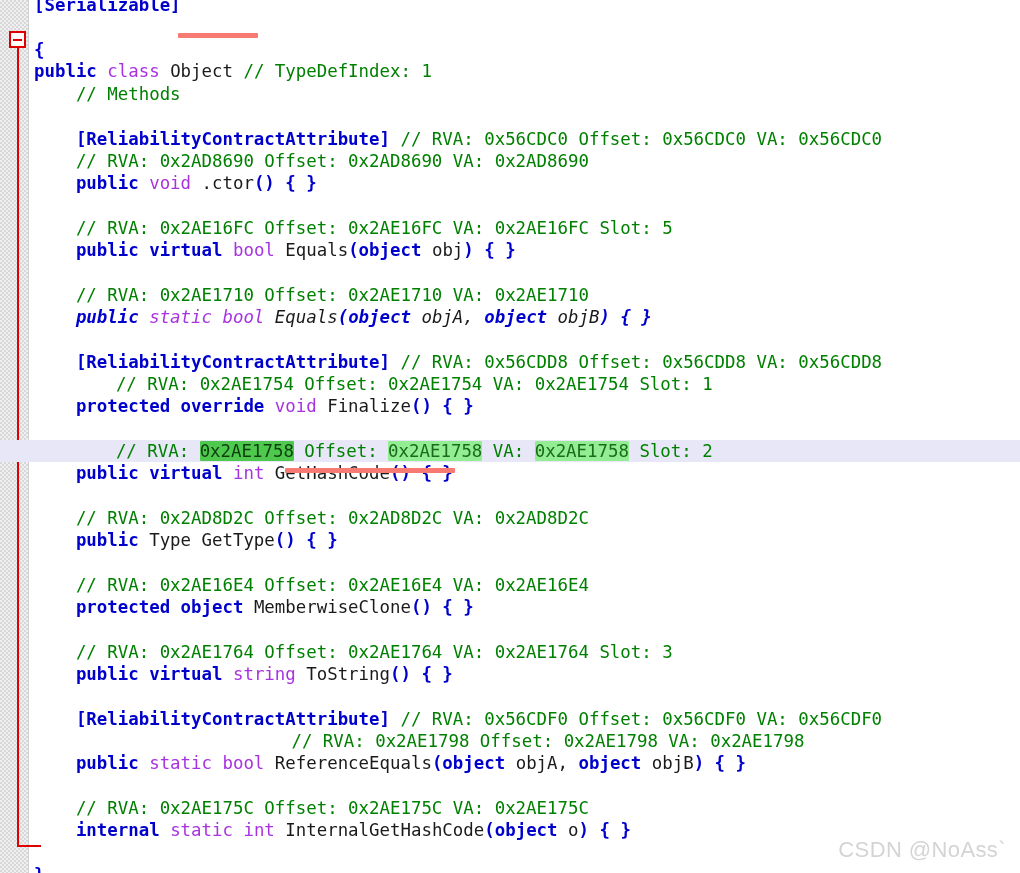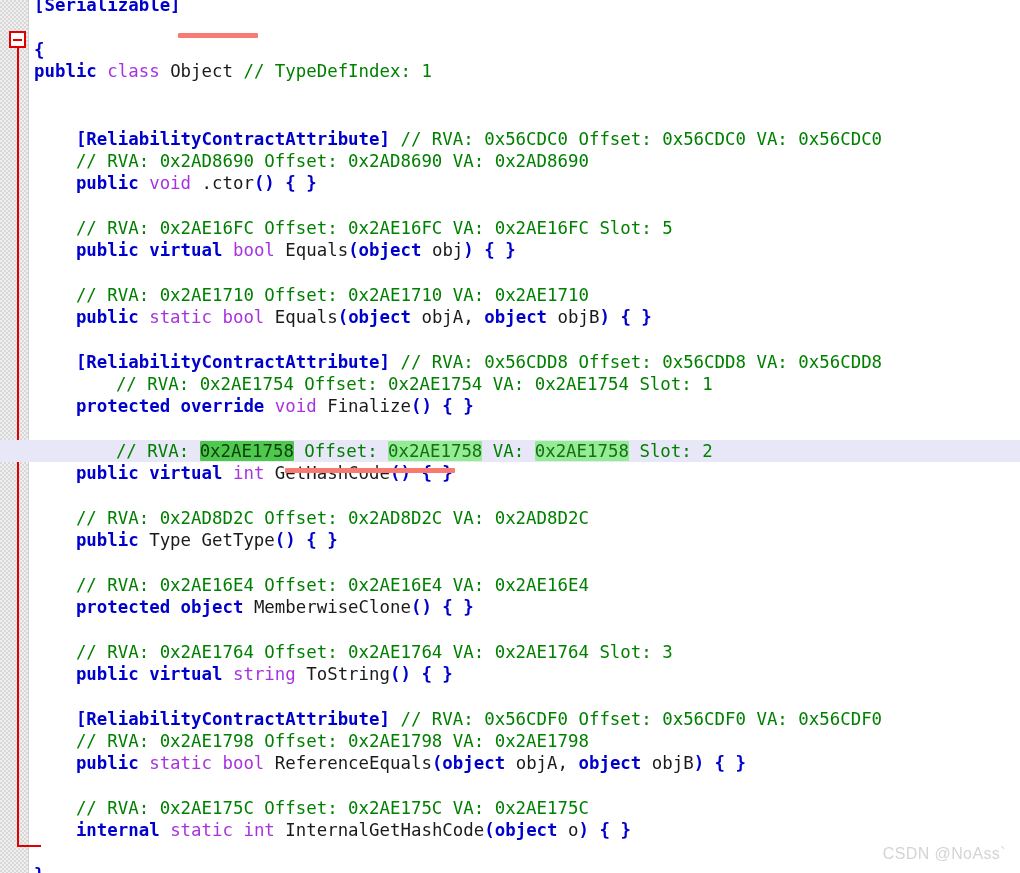--- a/index.html
+++ b/index.html
@@ -141,21 +141,21 @@
   }
   #ul-object     { left: 178px; top: 33px;  width: 80px; }
   #ul-gethash    { left: 285px; top: 468px; width: 170px; }
 
   
   #watermark {
     position: absolute;
     right: 14px;
     bottom: 10px;
     font-family: "Liberation Sans", sans-serif;
-    font-size: 16px;
+    font-size: 22px;
     color: #d4d4d4;
     letter-spacing: 0.4px;
     user-select: none;
   }
 </style>
 </head>
 <body>
 
 <div id="editor">
 
@@ -163,49 +163,50 @@
   <div id="gutter-edge"></div>
   <div id="fold-box"></div>
   <div id="fold-line"></div>
   <div id="fold-stub"></div>
 
   <div id="code">
       <div class="line" style="top: -6px;"><span class="txt"><span class="kw">[Serializable]</span></span></div>
       <div class="line" style="top: 16.3px; margin-top: 44px;"><span class="txt"><span class="kw">public </span><span class="ty">class </span><span class="id">Object </span><span class="cm">// TypeDefIndex: 1</span></span></div>
       <div class="line" style="top: 38.6px;"><span class="txt"><span class="pn">{</span></span></div>
       <div class="line" style="top: 60.9px;"><span class="txt"></span></div>
+      <div class="line" style="top: 83.2px;"><span class="txt"><span class="cm">    // Methods</span></span></div>
       <div class="line" style="top: 105.5px;"><span class="txt"></span></div>
       <div class="line" style="top: 127.8px;"><span class="txt"><span class="kw">    [ReliabilityContractAttribute] </span><span class="cm">// RVA: 0x56CDC0 Offset: 0x56CDC0 VA: 0x56CDC0</span></span></div>
       <div class="line" style="top: 150.1px;"><span class="txt"><span class="cm">    // RVA: 0x2AD8690 Offset: 0x2AD8690 VA: 0x2AD8690</span></span></div>
       <div class="line" style="top: 172.4px;"><span class="txt"><span class="kw">    public </span><span class="ty">void </span><span class="id">.ctor</span><span class="pn">() { }</span></span></div>
       <div class="line" style="top: 194.7px;"><span class="txt"></span></div>
       <div class="line" style="top: 217px;"><span class="txt"><span class="cm">    // RVA: 0x2AE16FC Offset: 0x2AE16FC VA: 0x2AE16FC Slot: 5</span></span></div>
       <div class="line" style="top: 239.3px;"><span class="txt"><span class="kw">    public virtual </span><span class="ty">bool </span><span class="id">Equals</span><span class="pn">(</span><span class="kw">object </span><span class="id">obj</span><span class="pn">) { }</span></span></div>
       <div class="line" style="top: 261.6px;"><span class="txt"></span></div>
       <div class="line" style="top: 283.9px;"><span class="txt"><span class="cm">    // RVA: 0x2AE1710 Offset: 0x2AE1710 VA: 0x2AE1710</span></span></div>
-      <div class="line" style="top: 306.2px;"><span class="txt"><span class="kw">    public </span><span class="ty">static bool </span><span class="id">Equals</span><span class="pn">(</span><span class="kw">object </span><span class="id">objA, </span><span class="kw">object </span><span class="id">objB</span><span class="pn">) { }</span></span></div>
+      <div class="line" style="top: 306.2px; font-style: italic;"><span class="txt"><span class="kw">    public </span><span class="ty">static bool </span><span class="id">Equals</span><span class="pn">(</span><span class="kw">object </span><span class="id">objA, </span><span class="kw">object </span><span class="id">objB</span><span class="pn">) { }</span></span></div>
       <div class="line" style="top: 328.5px;"><span class="txt"></span></div>
       <div class="line" style="top: 350.8px;"><span class="txt"><span class="kw">    [ReliabilityContractAttribute] </span><span class="cm">// RVA: 0x56CDD8 Offset: 0x56CDD8 VA: 0x56CDD8</span></span></div>
       <div class="line" style="top: 373.1px; padding-left: 40px;"><span class="txt"><span class="cm">    // RVA: 0x2AE1754 Offset: 0x2AE1754 VA: 0x2AE1754 Slot: 1</span></span></div>
       <div class="line" style="top: 395.4px;"><span class="txt"><span class="kw">    protected override </span><span class="ty">void </span><span class="id">Finalize</span><span class="pn">() { }</span></span></div>
       <div class="line" style="top: 417.7px;"><span class="txt"></span></div>
       <div class="line current" style="top: 440px; padding-left: 40px;"><span class="txt"><span class="cm">    // RVA: </span><span class="cm hit active">0x2AE1758</span><span class="cm"> Offset: </span><span class="cm hit">0x2AE1758</span><span class="cm"> VA: </span><span class="cm hit">0x2AE1758</span><span class="cm"> Slot: 2</span></span></div>
       <div class="line" style="top: 462.3px;"><span class="txt"><span class="kw">    public virtual </span><span class="ty">int </span><span class="id">GetHashCode</span><span class="pn">() { }</span></span></div>
       <div class="line" style="top: 484.6px;"><span class="txt"></span></div>
       <div class="line" style="top: 506.9px;"><span class="txt"><span class="cm">    // RVA: 0x2AD8D2C Offset: 0x2AD8D2C VA: 0x2AD8D2C</span></span></div>
       <div class="line" style="top: 529.2px;"><span class="txt"><span class="kw">    public </span><span class="id">Type GetType</span><span class="pn">() { }</span></span></div>
       <div class="line" style="top: 551.5px;"><span class="txt"></span></div>
       <div class="line" style="top: 573.8px;"><span class="txt"><span class="cm">    // RVA: 0x2AE16E4 Offset: 0x2AE16E4 VA: 0x2AE16E4</span></span></div>
       <div class="line" style="top: 596.1px;"><span class="txt"><span class="kw">    protected object </span><span class="id">MemberwiseClone</span><span class="pn">() { }</span></span></div>
       <div class="line" style="top: 618.4px;"><span class="txt"></span></div>
       <div class="line" style="top: 640.7px;"><span class="txt"><span class="cm">    // RVA: 0x2AE1764 Offset: 0x2AE1764 VA: 0x2AE1764 Slot: 3</span></span></div>
       <div class="line" style="top: 663px;"><span class="txt"><span class="kw">    public virtual </span><span class="ty">string </span><span class="id">ToString</span><span class="pn">() { }</span></span></div>
       <div class="line" style="top: 685.3px;"><span class="txt"></span></div>
       <div class="line" style="top: 707.6px;"><span class="txt"><span class="kw">    [ReliabilityContractAttribute] </span><span class="cm">// RVA: 0x56CDF0 Offset: 0x56CDF0 VA: 0x56CDF0</span></span></div>
-      <div class="line" style="top: 729.9px;"><span class="txt"><span class="cm">    // RVA: 0x2AE1798 Offset: 0x2AE1798 VA: 0x2AE1798</span></span></div>
+      <div class="line" style="top: 729.9px; text-align: center;"><span class="txt"><span class="cm">    // RVA: 0x2AE1798 Offset: 0x2AE1798 VA: 0x2AE1798</span></span></div>
       <div class="line" style="top: 752.2px;"><span class="txt"><span class="kw">    public </span><span class="ty">static bool </span><span class="id">ReferenceEquals</span><span class="pn">(</span><span class="kw">object </span><span class="id">objA, </span><span class="kw">object </span><span class="id">objB</span><span class="pn">) { }</span></span></div>
       <div class="line" style="top: 774.5px;"><span class="txt"></span></div>
       <div class="line" style="top: 796.8px;"><span class="txt"><span class="cm">    // RVA: 0x2AE175C Offset: 0x2AE175C VA: 0x2AE175C</span></span></div>
       <div class="line" style="top: 819.1px;"><span class="txt"><span class="kw">    internal </span><span class="ty">static int </span><span class="id">InternalGetHashCode</span><span class="pn">(</span><span class="kw">object </span><span class="id">o</span><span class="pn">) { }</span></span></div>
       <div class="line" style="top: 841.4px;"><span class="txt"></span></div>
       <div class="line" style="top: 863.7px;"><span class="txt"><span class="pn">}</span></span></div>
     </div>
 
   <div class="underline" id="ul-object"></div>
   <div class="underline" id="ul-gethash"></div>

